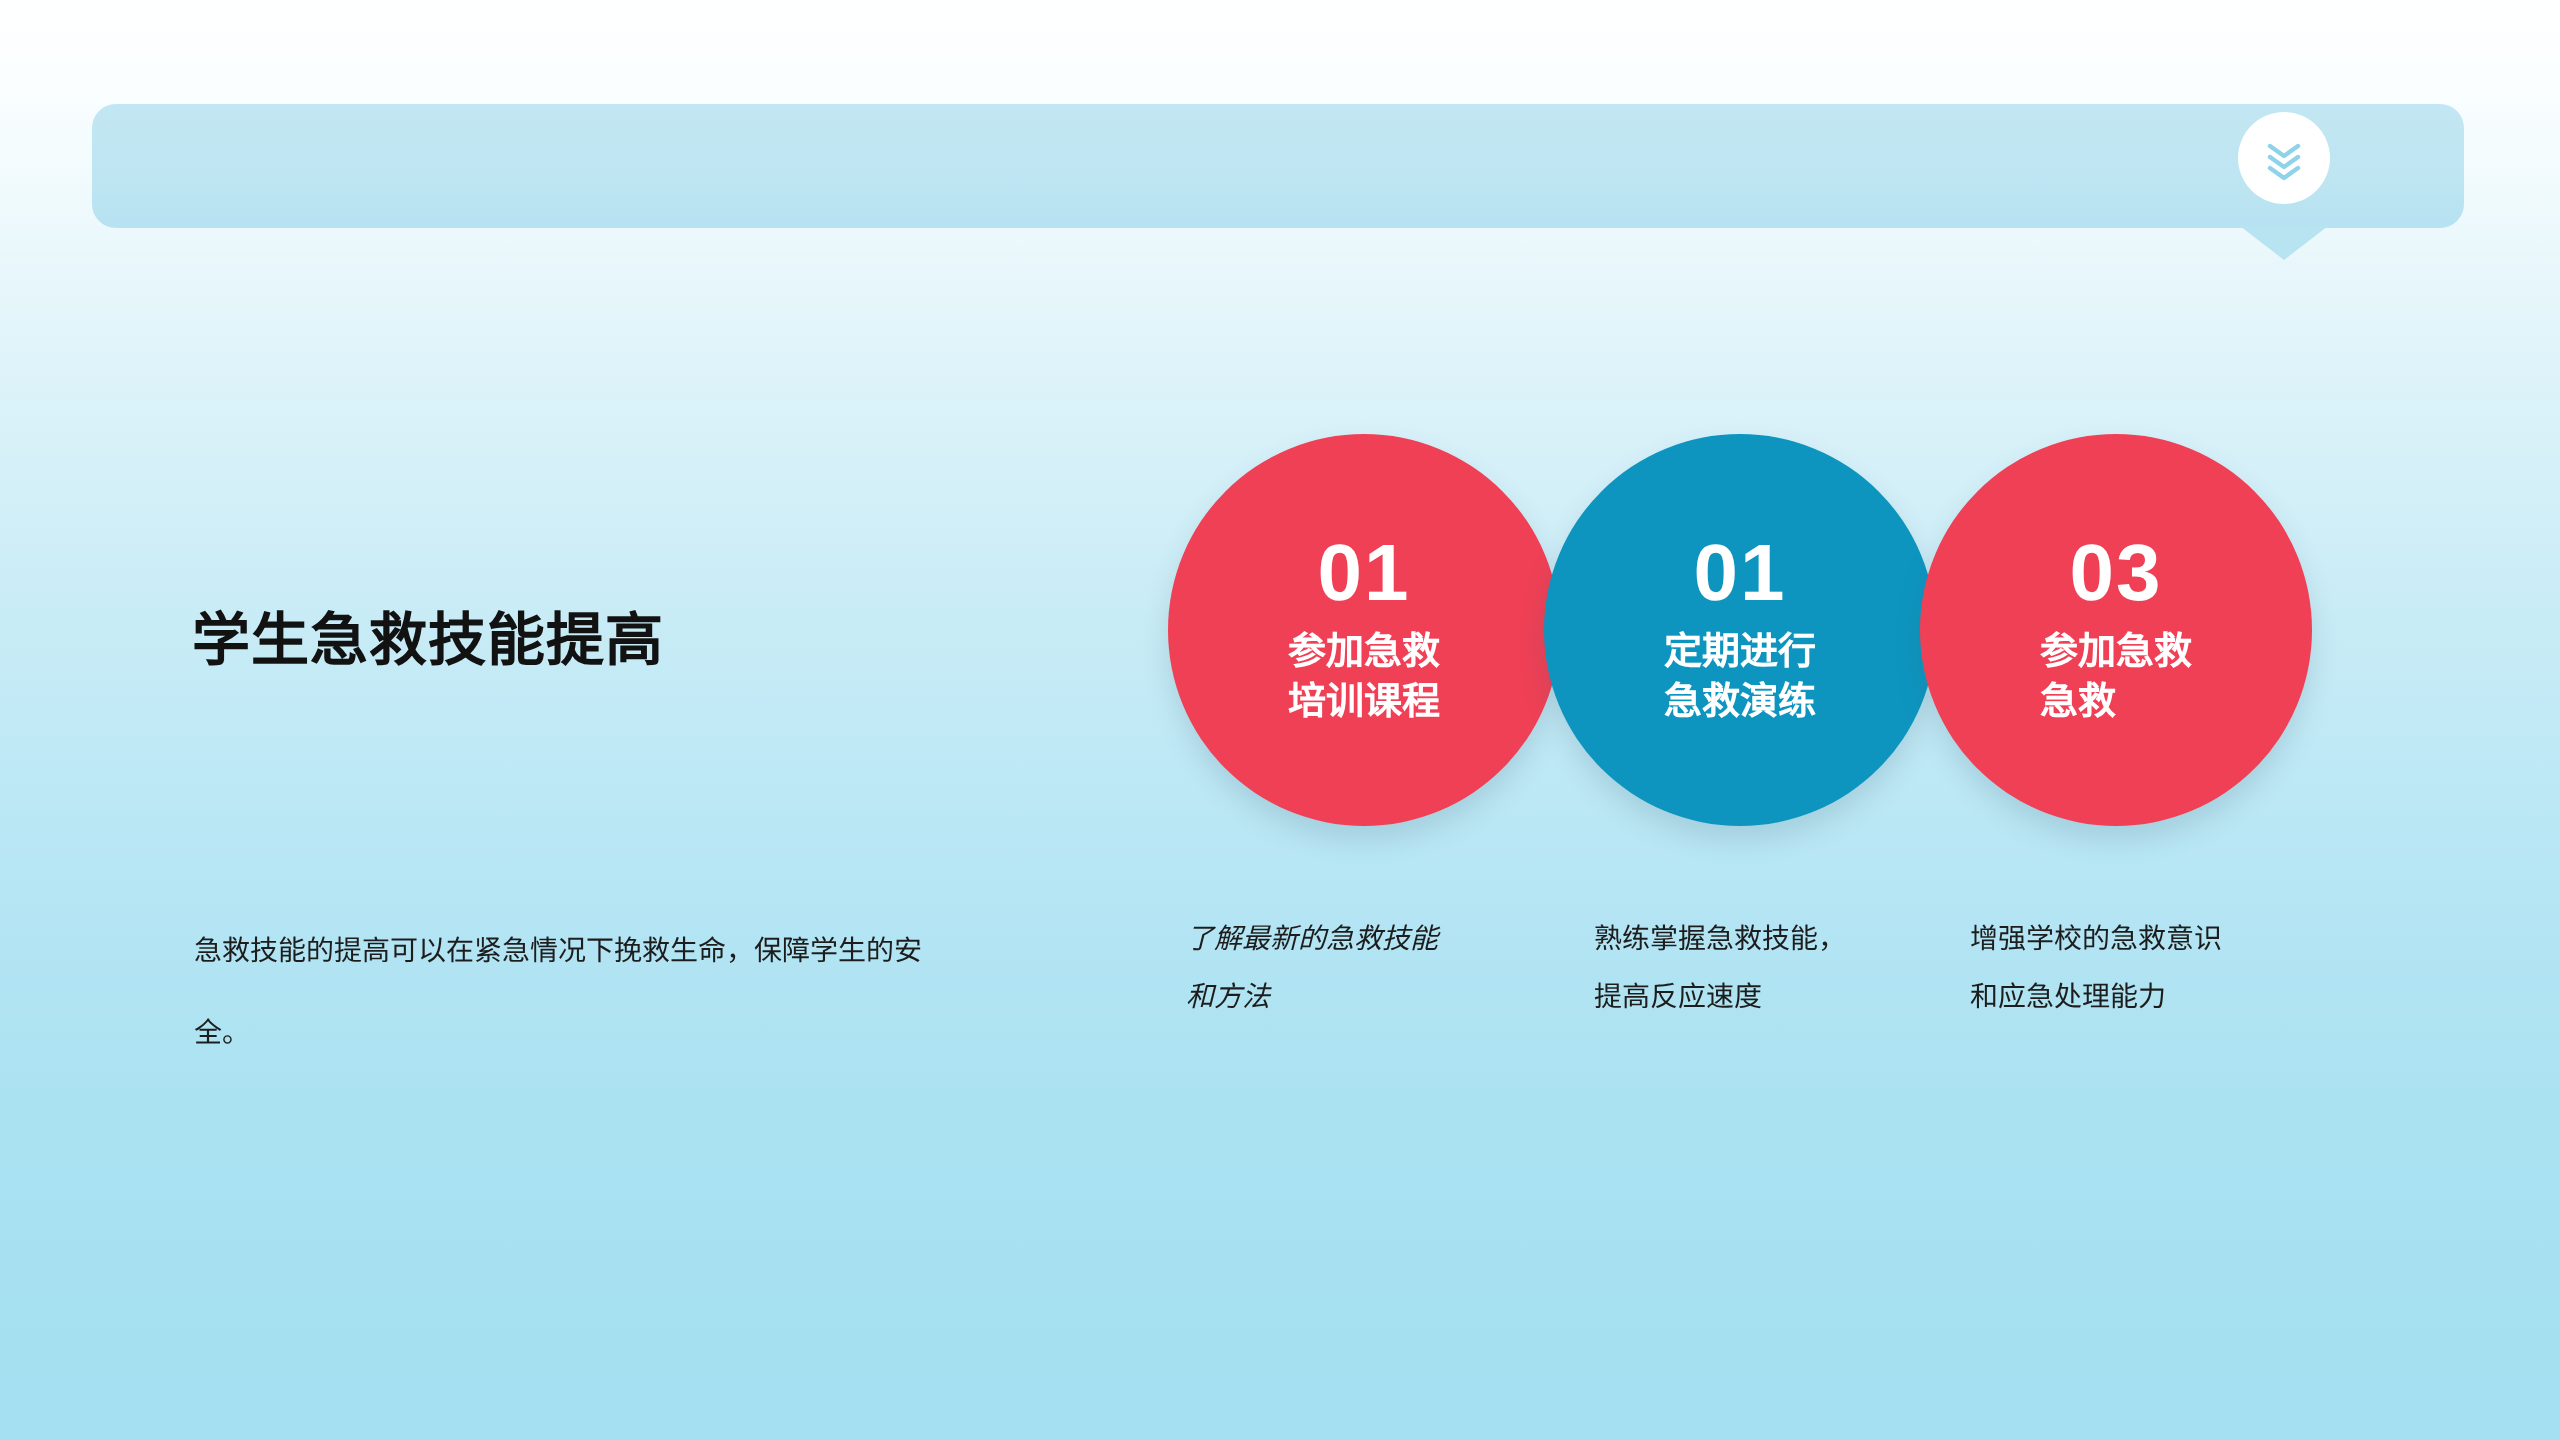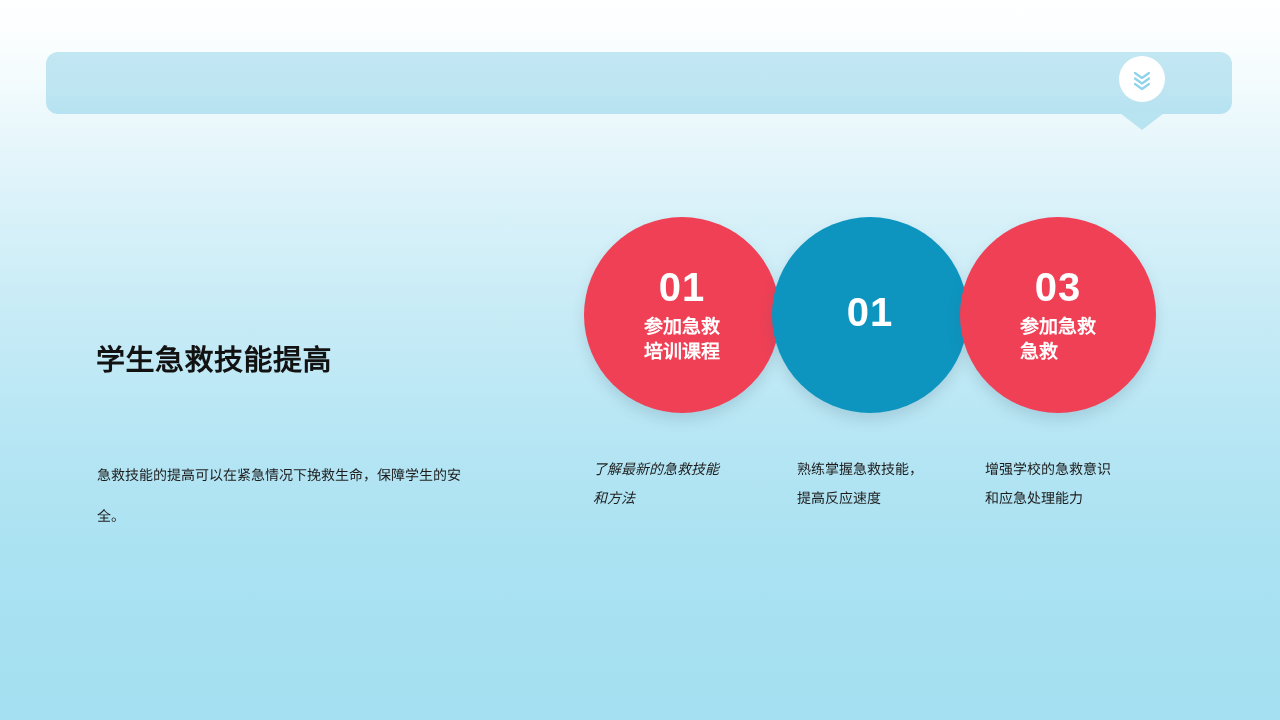--- a/index.html
+++ b/index.html
@@ -82,21 +82,20 @@
   
   .left-heading {
     position: absolute;
     left: 96px;
     top: 296px;
     font-size: 29px;
     font-weight: bold;
     color: #121212;
     letter-spacing: 0.5px;
     white-space: nowrap;
-    margin-top: 40px;
   }
 
   .left-paragraph {
     position: absolute;
     left: 97px;
     top: 455px;
     width: 370px;
     font-size: 14px;
     line-height: 41px;
     color: #1d1d1d;
@@ -187,20 +186,22 @@
   <div class="circle-stack">
 
     <div class="circle circle-1">
       <div class="circle-num">01</div>
       <div class="circle-label">参加急救
 培训课程</div>
     </div>
 
     <div class="circle circle-2">
       <div class="circle-num">01</div>
+      <div class="circle-label">定期进行
+急救演练</div>
     </div>
 
     <div class="circle circle-3">
       <div class="circle-num">03</div>
       <div class="circle-label">参加急救
 急救</div>
     </div>
 
   </div>
 

